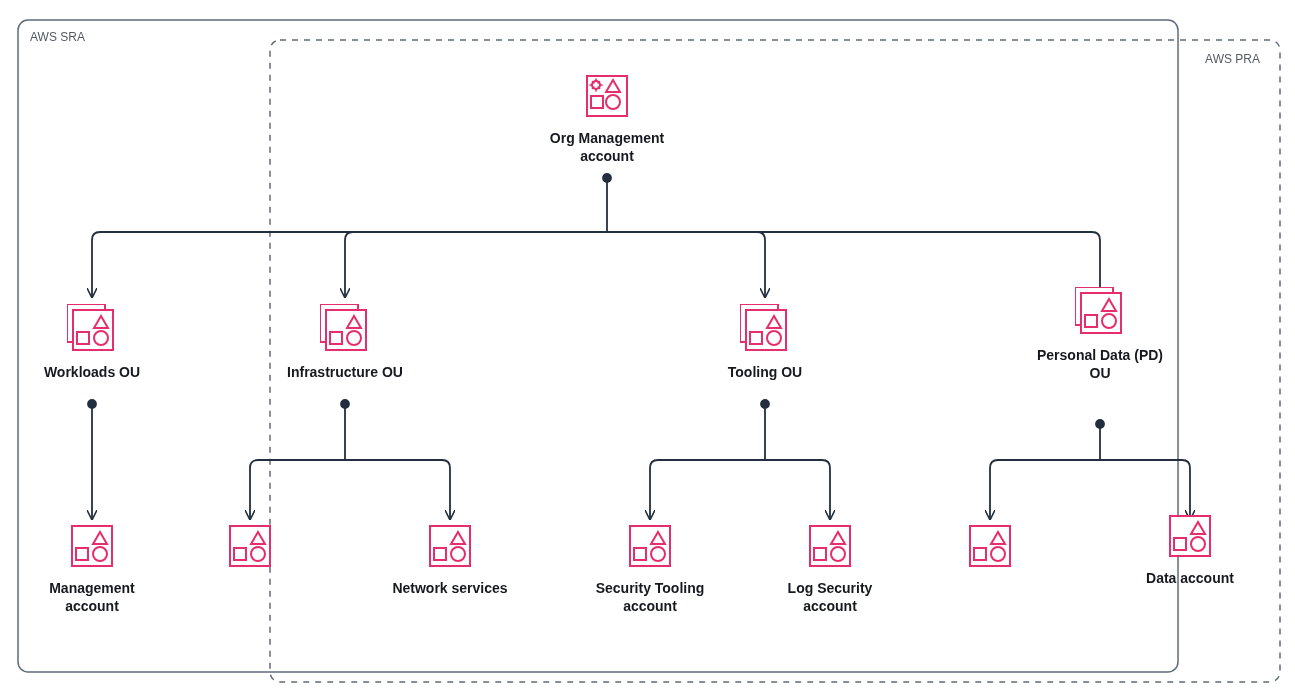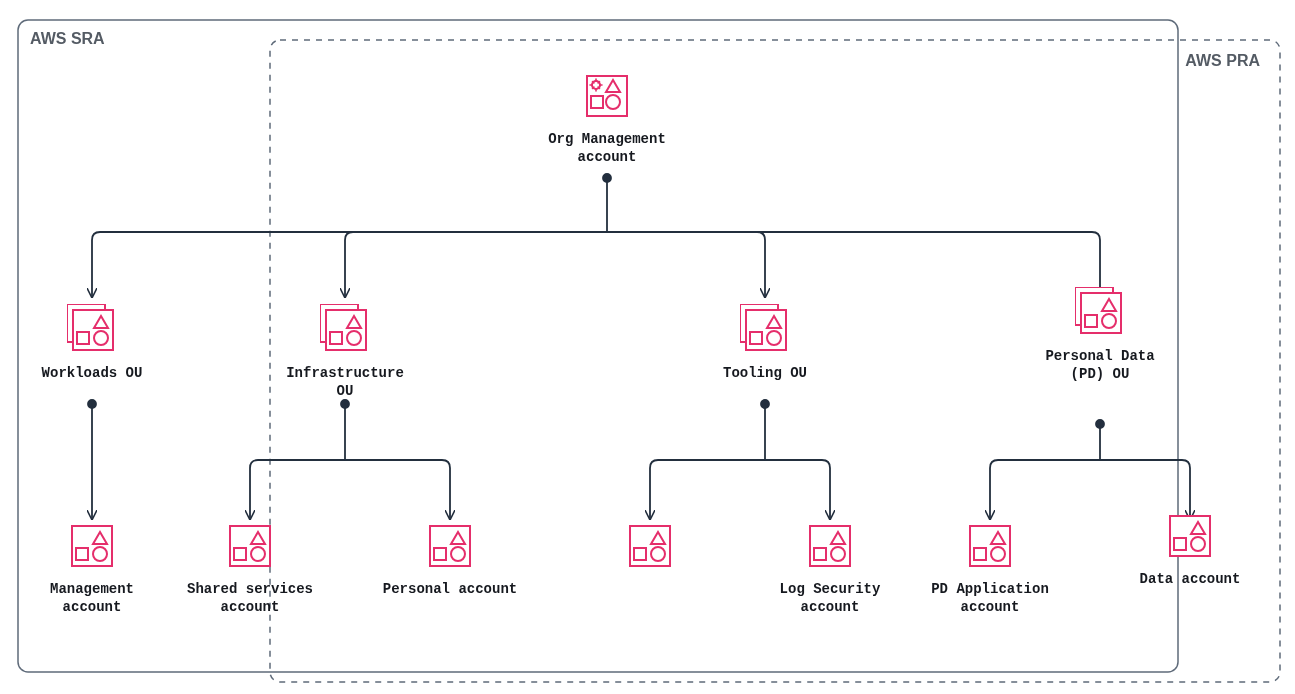--- a/index.html
+++ b/index.html
@@ -7,29 +7,28 @@
     font-family:"Amazon Ember","Helvetica Neue",Arial,sans-serif;
     background:#ffffff;
     color:#16191f;
     width:1295px;
     height:694px;
     position:relative;
   }
   svg{display:block;}
   .frame-label{
     position:absolute;
-    font-size:16px;
-    font-weight:700;
+    font-size:12px;
+    font-weight:400;
     color:#545b64;
   }
   .node{
     position:absolute;
     width:140px;
     text-align:center;
-    font-family:Liberation Mono, monospace;
   }
   .node .label{
     font-size:14px;
     font-weight:600;
     line-height:1.25;
     margin-top:6px;
   }
   .icon-box{
     display:inline-block;
   }
@@ -150,48 +149,47 @@
   <span class="icon-box"><svg width="48" height="48">
         <use href="#ic-acct"></use>
       </svg></span>
   <div class="label">Management account</div>
 </div>
 
 <div class="node" style="left:180px;top:522px">
   <span class="icon-box"><svg width="48" height="48">
         <use href="#ic-acct"></use>
       </svg></span>
-  <div class="label">Shared services account</div>
 </div>
 
 <div class="node" style="left:380px;top:522px">
   <span class="icon-box"><svg width="48" height="48">
         <use href="#ic-acct"></use>
       </svg></span>
-  <div class="label">Personal account</div>
+  <div class="label">Network services</div>
 </div>
 
 <div class="node" style="left:580px;top:522px">
   <span class="icon-box"><svg width="48" height="48">
         <use href="#ic-acct"></use>
       </svg></span>
+  <div class="label">Security Tooling account</div>
 </div>
 
 <div class="node" style="left:760px;top:522px">
   <span class="icon-box"><svg width="48" height="48">
         <use href="#ic-acct"></use>
       </svg></span>
   <div class="label">Log Security account</div>
 </div>
 
 <div class="node" style="left:920px;top:522px">
   <span class="icon-box"><svg width="48" height="48">
         <use href="#ic-acct"></use>
       </svg></span>
-  <div class="label">PD Application account</div>
 </div>
 
 <div class="node" style="left:1120px;top:512px">
   <span class="icon-box"><svg width="48" height="48">
         <use href="#ic-acct"></use>
       </svg></span>
   <div class="label">Data account</div>
 </div>
 
 </body></html>

